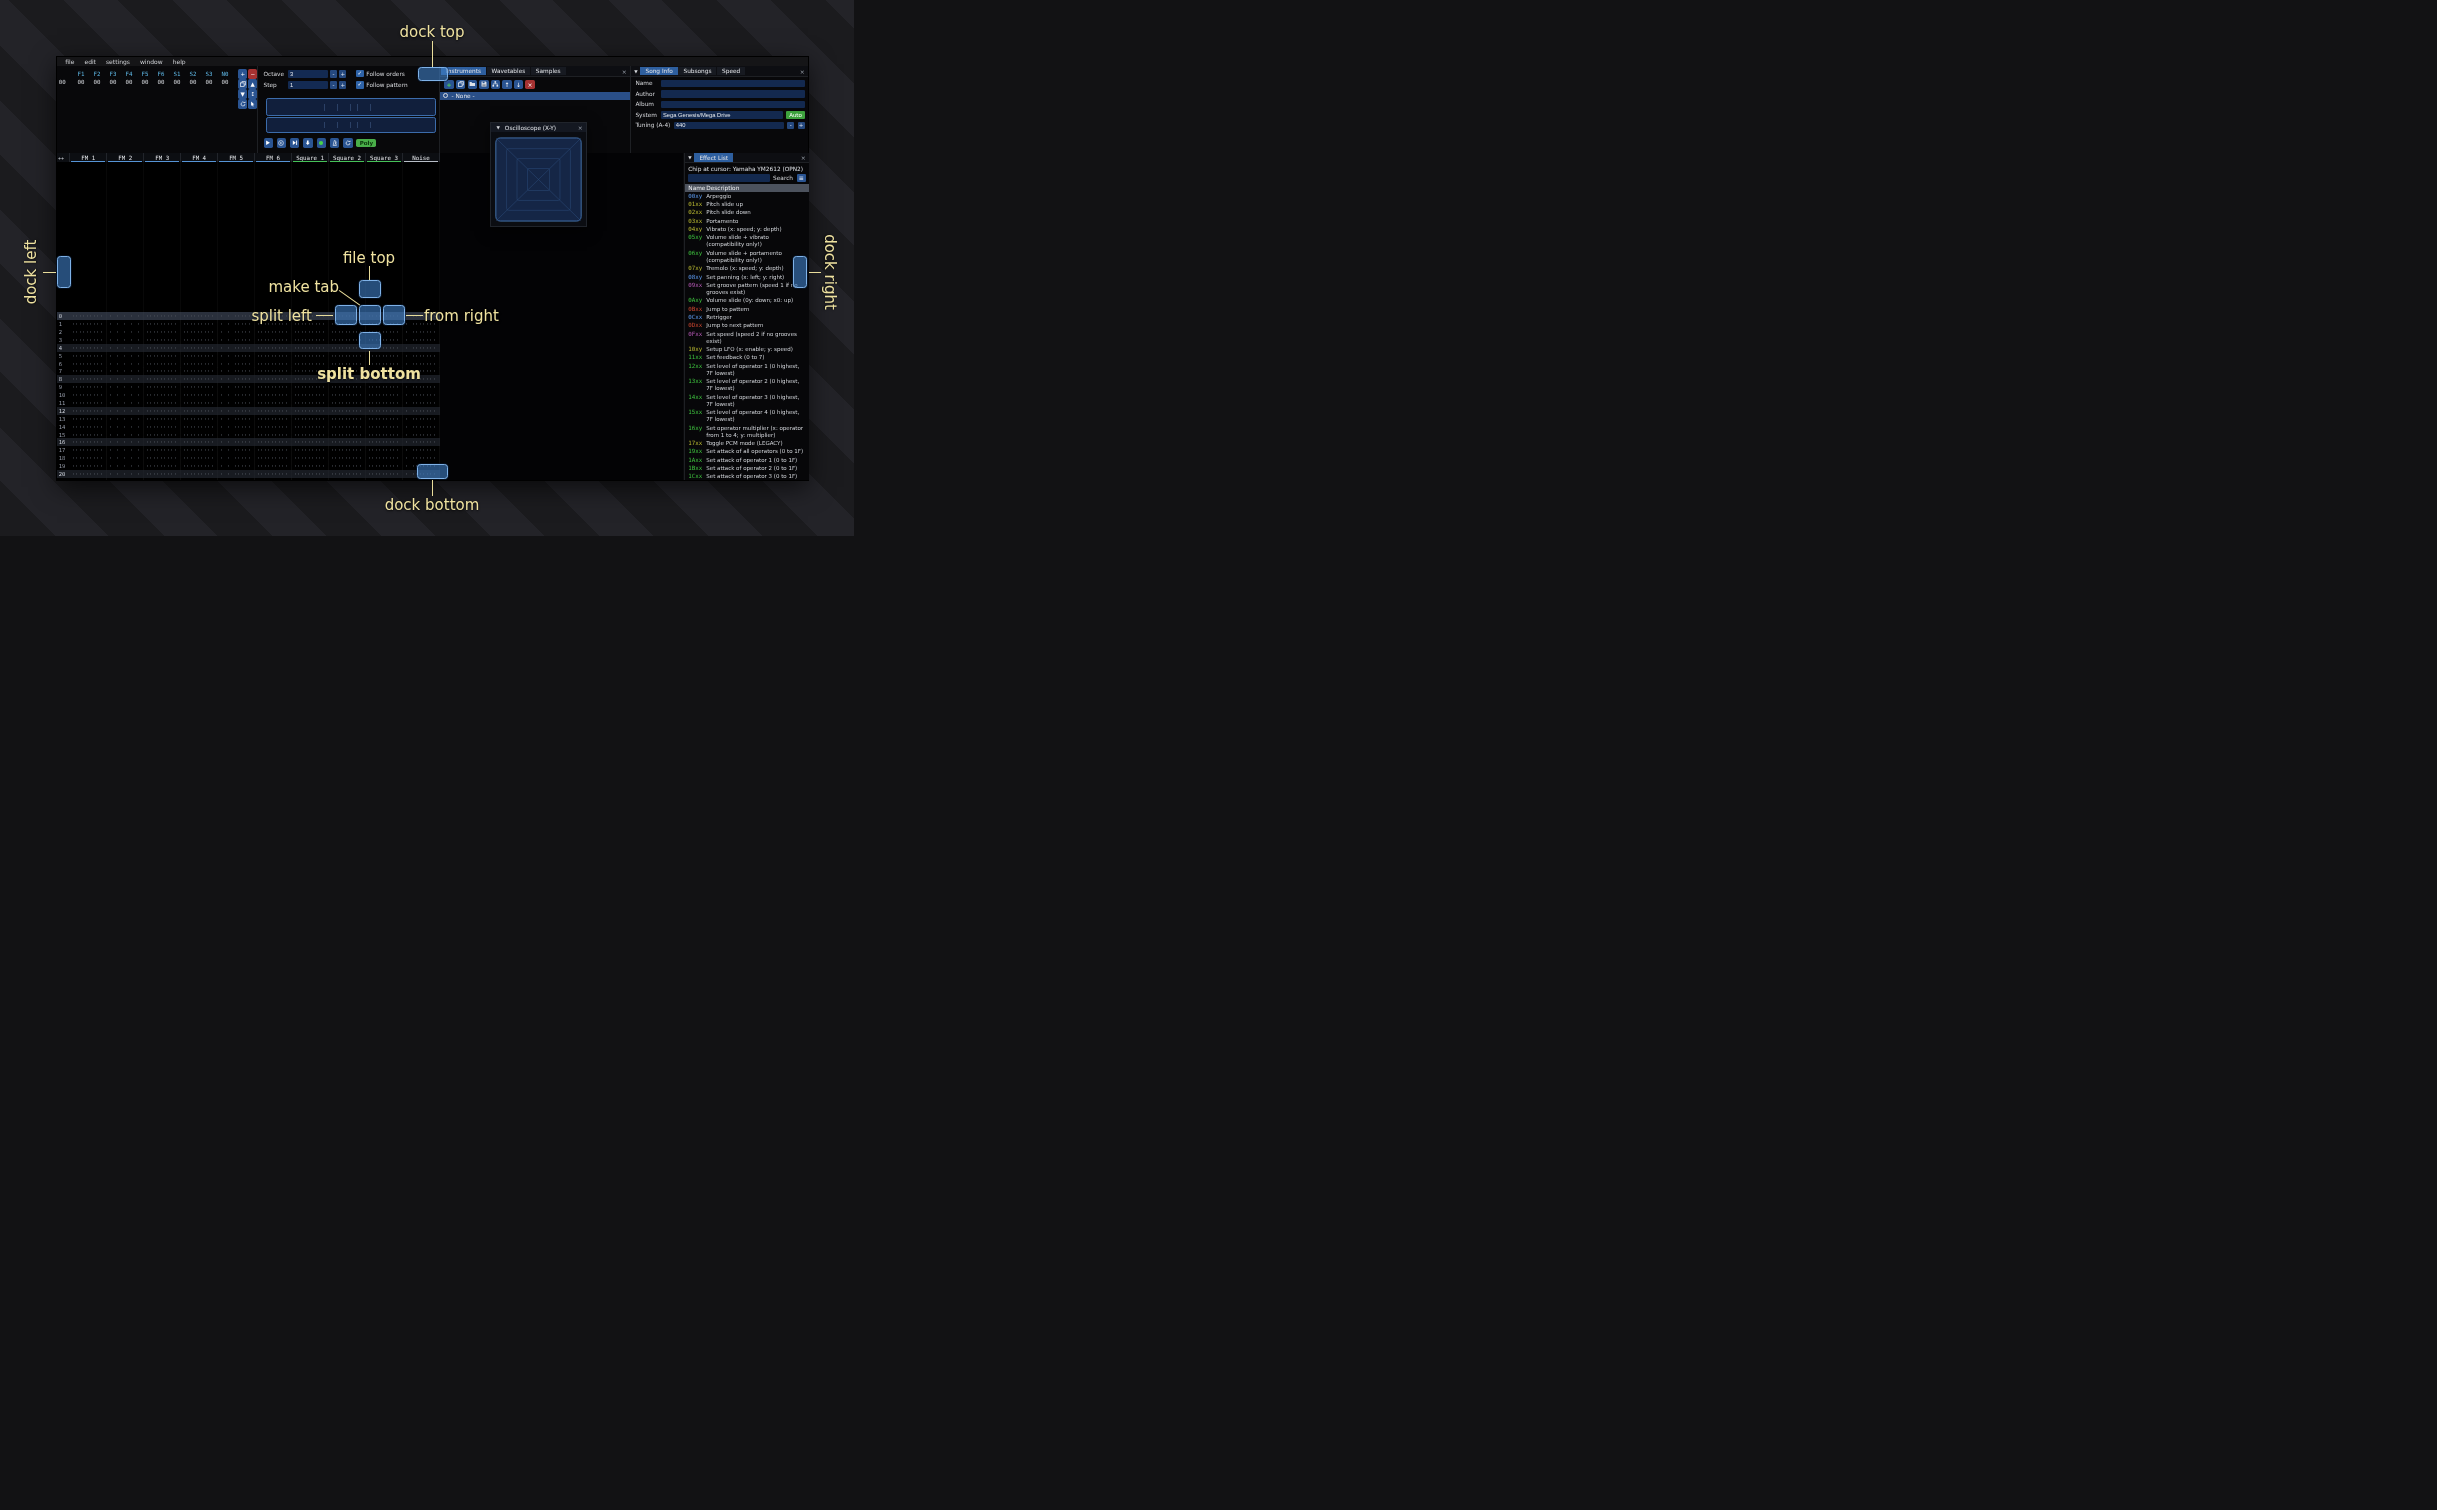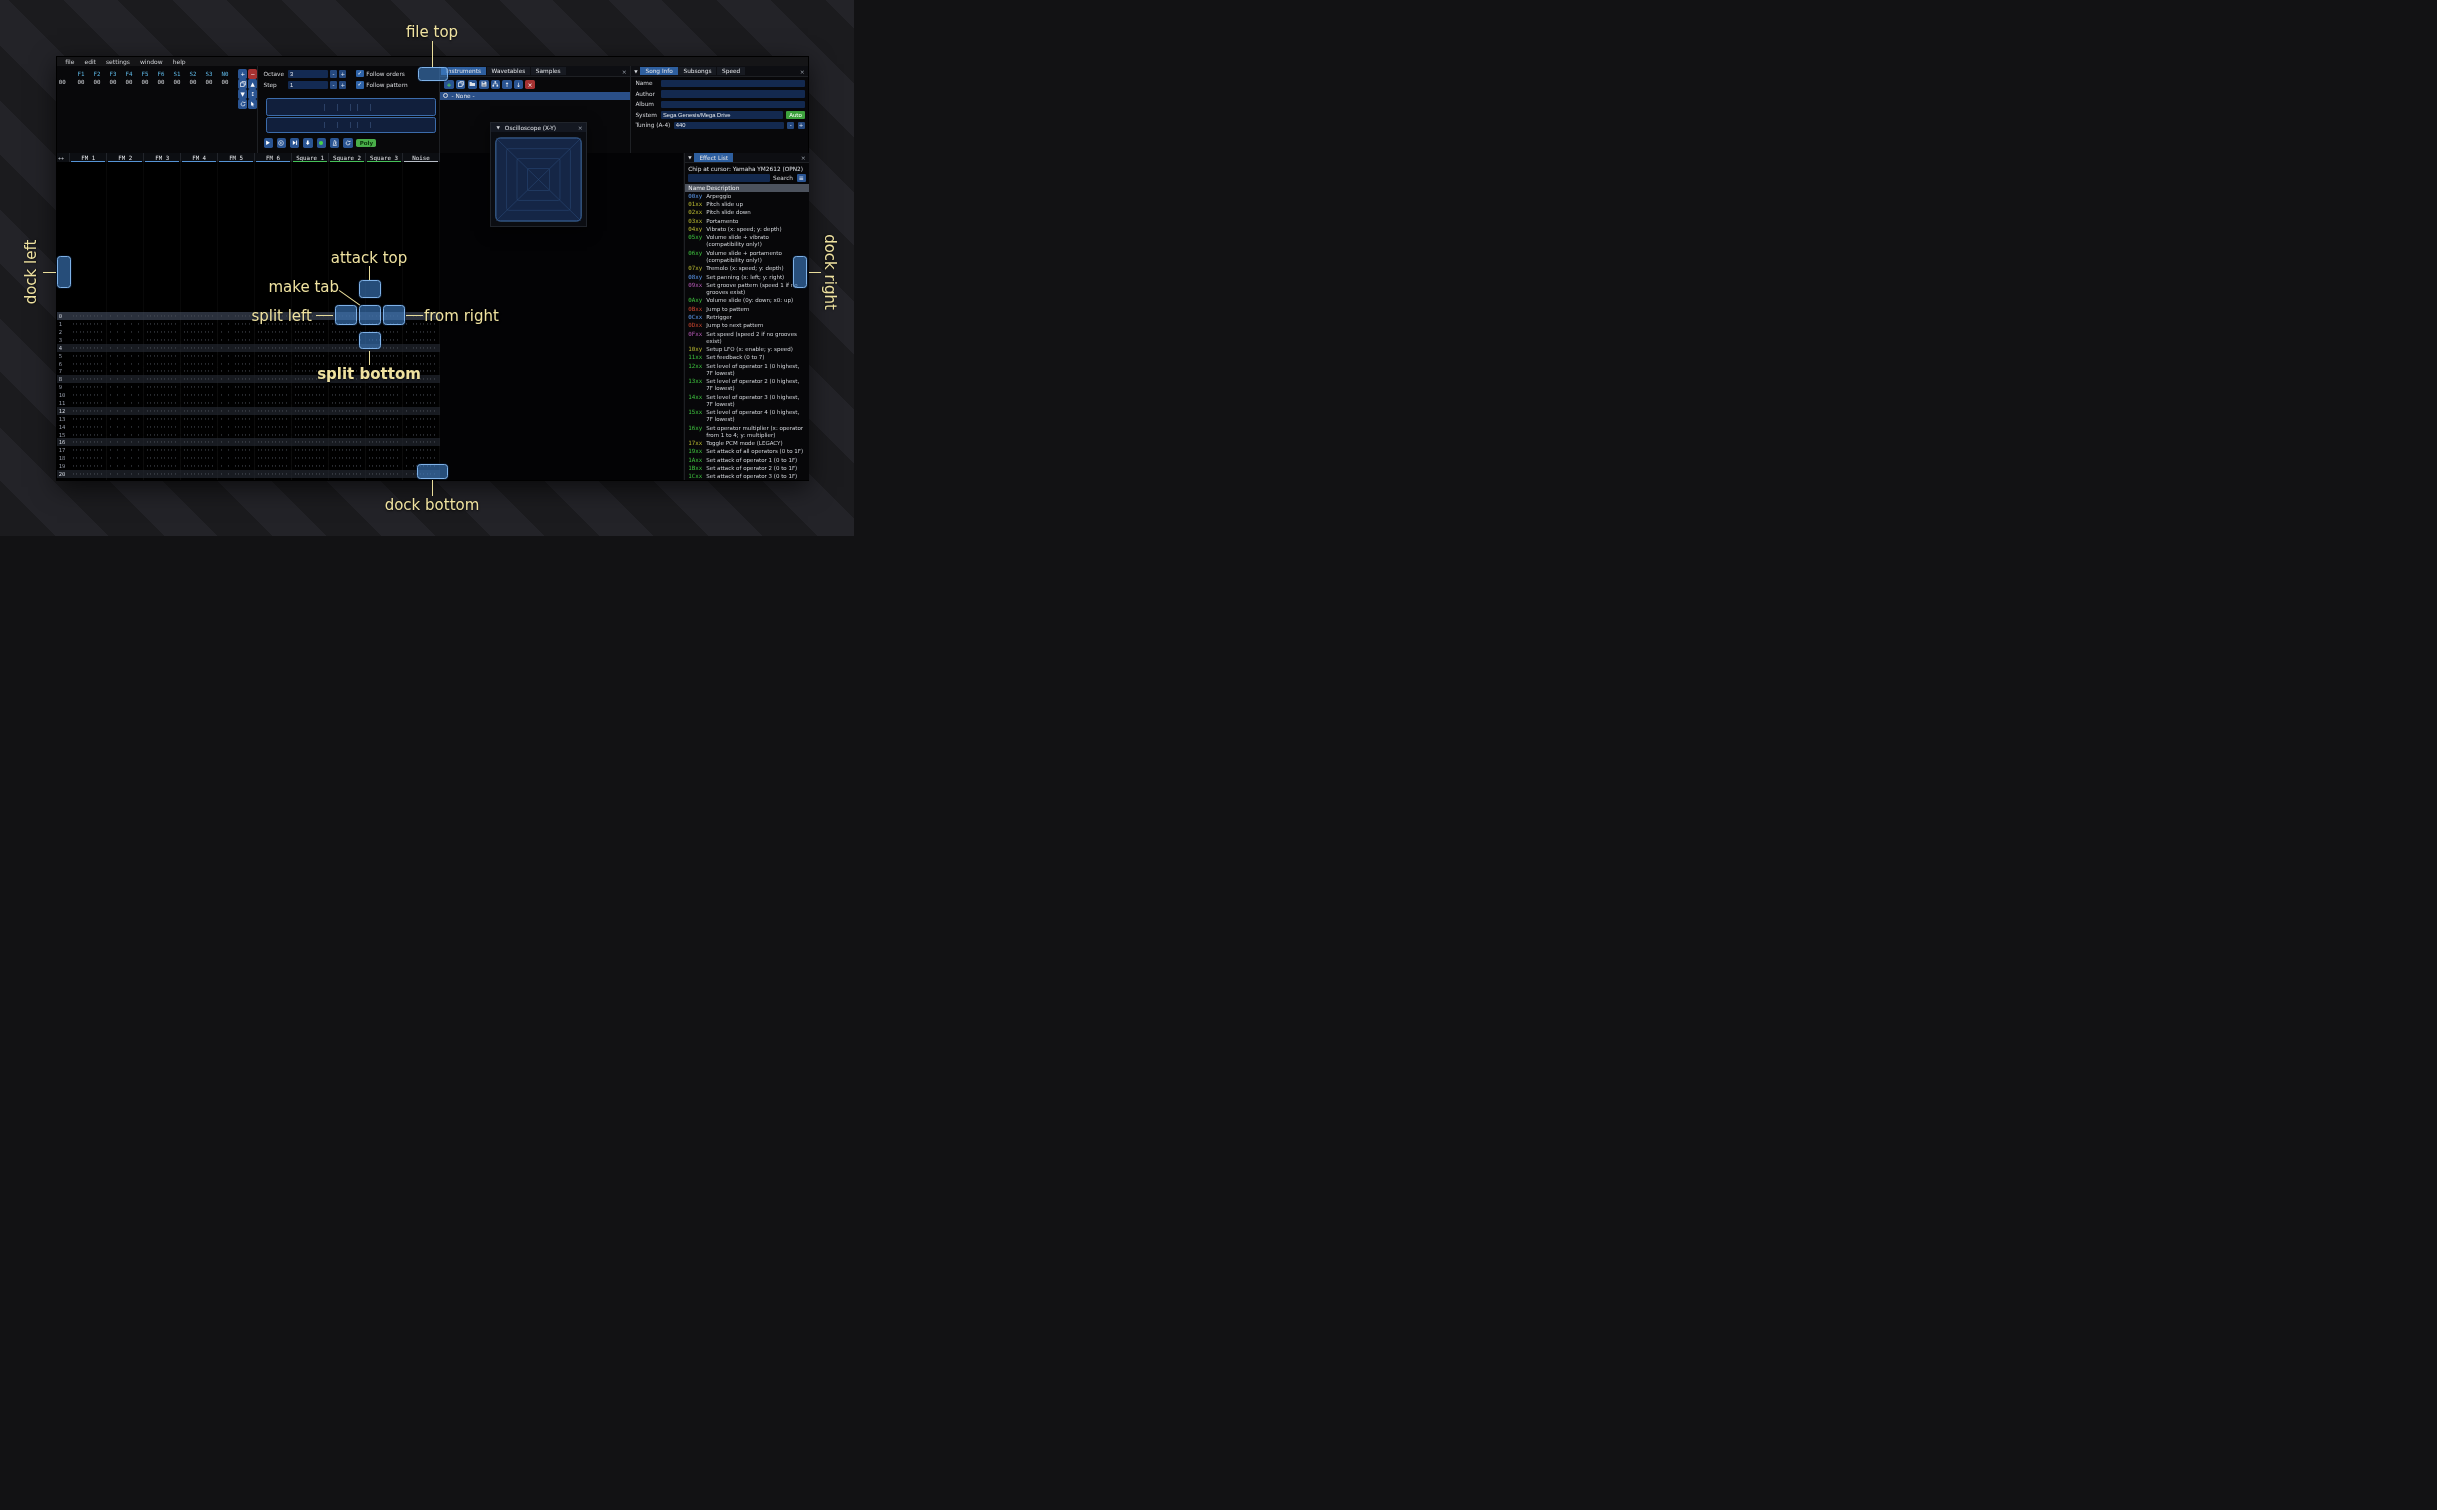--- a/index.html
+++ b/index.html
@@ -872,23 +872,23 @@
   <div class="ann-line line-dock-bottom"></div>
   <div class="ann-line line-dock-left"></div>
   <div class="ann-line line-dock-right"></div>
   <div class="ann-line line-split-top"></div>
   <div class="ann-line line-split-bottom"></div>
   <div class="ann-line line-split-left"></div>
   <div class="ann-line line-split-right"></div>
   <svg class="line-make-tab-svg" width="23" height="19" viewBox="0 0 42 34">
     <line x1="2" y1="4" x2="40" y2="31" stroke="#e9dd9b" stroke-width="2"></line>
   </svg>
-<div class="ann-label ann-dock-top" style="color: rgb(239, 226, 160);">file top</div>
+<div class="ann-label ann-dock-top" style="color: rgb(239, 226, 160);">dock top</div>
     <div class="ann-label ann-dock-bottom" style="color: rgb(239, 226, 160);">dock bottom</div>
     <div class="ann-label ann-dock-left" style="color: rgb(239, 226, 160);">dock left</div>
     <div class="ann-label ann-dock-right" style="color: rgb(239, 226, 160);">dock right</div>
-    <div class="ann-label ann-split-top" style="color: rgb(239, 226, 160);">attack top</div>
+    <div class="ann-label ann-split-top" style="color: rgb(239, 226, 160);">file top</div>
     <div class="ann-label ann-split-bottom" style="color: rgb(239, 226, 160); font-weight: bold;">split bottom</div>
     <div class="ann-label ann-split-left" style="color: rgb(239, 226, 160);">split left</div>
     <div class="ann-label ann-split-right" style="color: rgb(239, 226, 160);">from right</div>
     <div class="ann-label ann-make-tab" style="color: rgb(239, 226, 160);">make tab</div>
   </div>
 
 
 </body></html>

